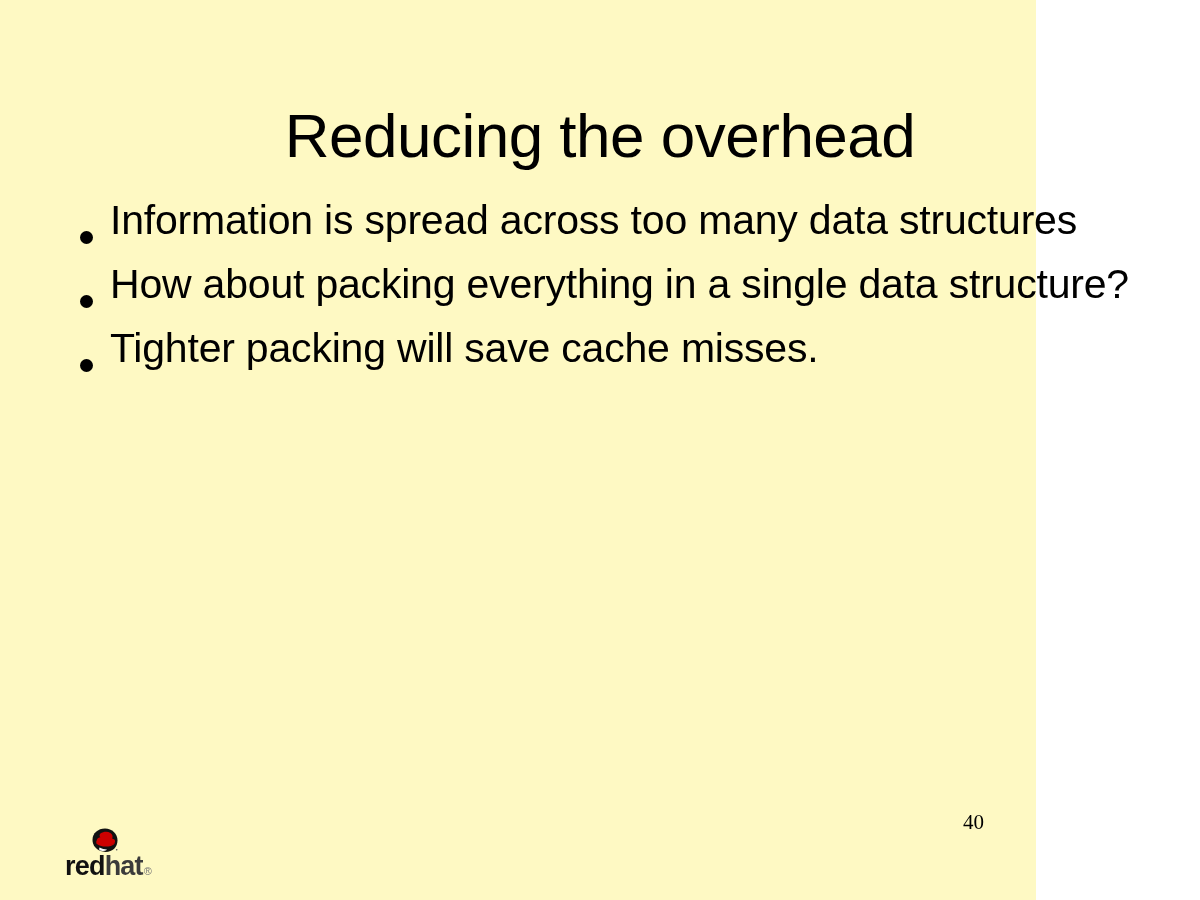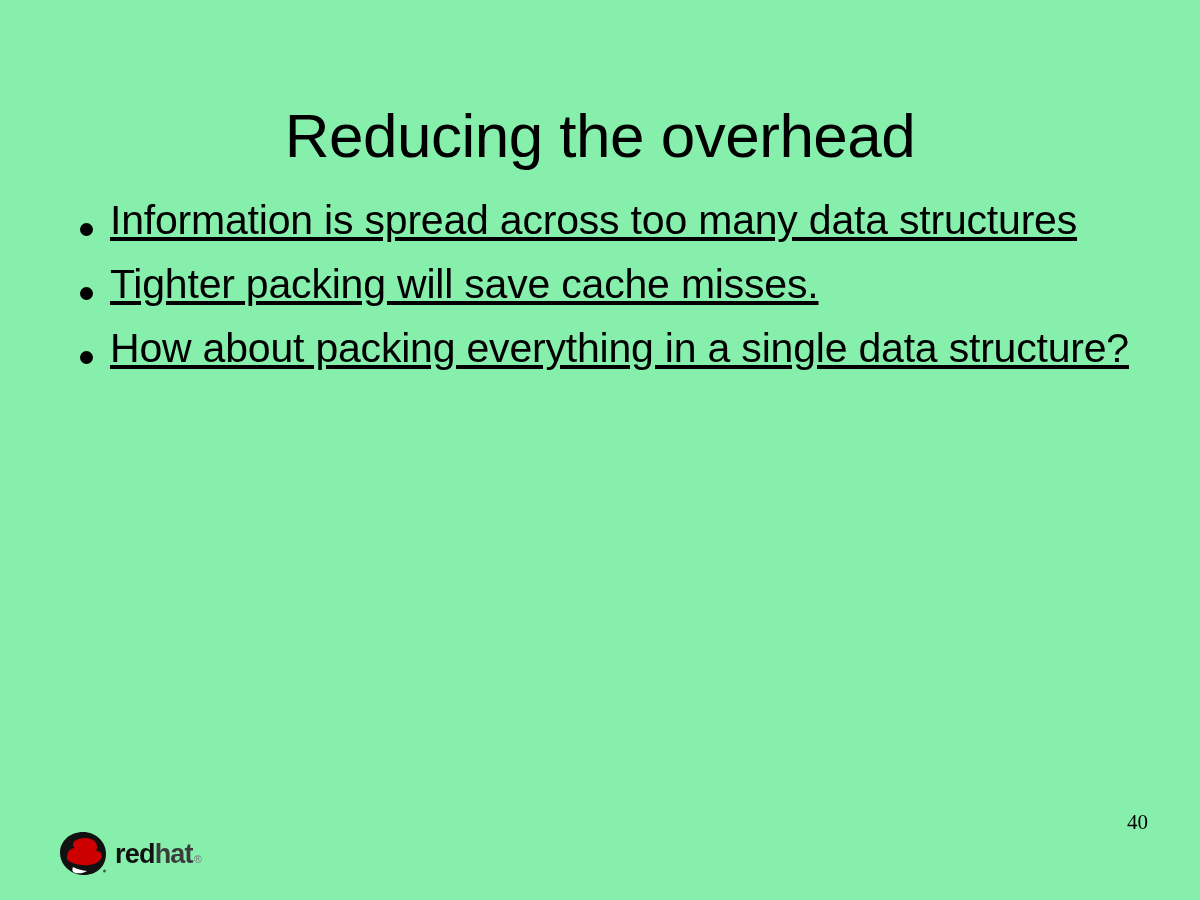--- a/index.html
+++ b/index.html
@@ -9,23 +9,23 @@
   }
   body {
     width: 1200px;
     height: 900px;
     font-family: "Liberation Sans", sans-serif;
     color: #000000;
     overflow: hidden;
   }
   .slide {
     position: relative;
-    width: 1200px;
+    width: 1036px;
     height: 900px;
-    background: #86efac;
+    background: #fef9c3;
   }
 
   
   .slide-title {
     position: absolute;
     top: 60px;
     left: 0;
     width: 1200px;
     text-align: center;
     font-family: "Liberation Sans", sans-serif;
@@ -39,23 +39,22 @@
 
   
   .body-list {
     position: absolute;
     top: 198px;
     left: 62px;
     width: 1070px;
   }
   .bullet-row {
     display: flex;
-    align-items: center;
+    align-items: flex-end;
     margin-bottom: 18px;
-    text-decoration: underline;
   }
   .bullet-marker {
     flex: 0 0 auto;
     width: 48px;
     display: flex;
     justify-content: center;
     padding-top: 18px;
     line-height: 0;
   }
   .bullet-dot {
@@ -76,20 +75,21 @@
   }
 
   
   .logo-area {
     position: absolute;
     left: 58px;
     bottom: 20px;
     display: flex;
     align-items: center;
     height: 52px;
+    flex-direction: column;
   }
   .shadowman {
     width: 50px;
     height: 46px;
     display: block;
   }
   .wordmark {
     margin-left: 7px;
     font-family: "Liberation Sans", sans-serif;
     font-size: 27px;
@@ -138,28 +138,28 @@
       <span class="bullet-marker">
         <span class="bullet-dot"></span>
       </span>
       <span class="bullet-text">Information is spread across too many data structures</span>
     </div>
 
     <div class="bullet-row">
       <span class="bullet-marker">
         <span class="bullet-dot"></span>
       </span>
-      <span class="bullet-text">Tighter packing will save cache misses.</span>
+      <span class="bullet-text">How about packing everything in a single data structure?</span>
     </div>
 
     <div class="bullet-row">
       <span class="bullet-marker">
         <span class="bullet-dot"></span>
       </span>
-      <span class="bullet-text">How about packing everything in a single data structure?</span>
+      <span class="bullet-text">Tighter packing will save cache misses.</span>
     </div>
 
   </div>
 
   <div class="logo-area">
     <svg class="shadowman" viewBox="0 0 100 92">
 
       <path fill="#111111" d="M50 2 C24 2 4 20 4 43 C4 62 16 78 34 85 C40 87 46 88 52 88 C78 88 96 70 96 46 C96 22 76 2 50 2 Z"></path>
 
       <path fill="#CC0000" d="M33 20 C44 13 60 12 70 18 C78 23 80 32 76 39 C83 40 88 45 87 51 C86 58 78 62 68 63 C54 65 38 64 28 59 C20 55 17 49 20 43 C22 38 27 35 33 34 C29 30 29 24 33 20 Z"></path>

